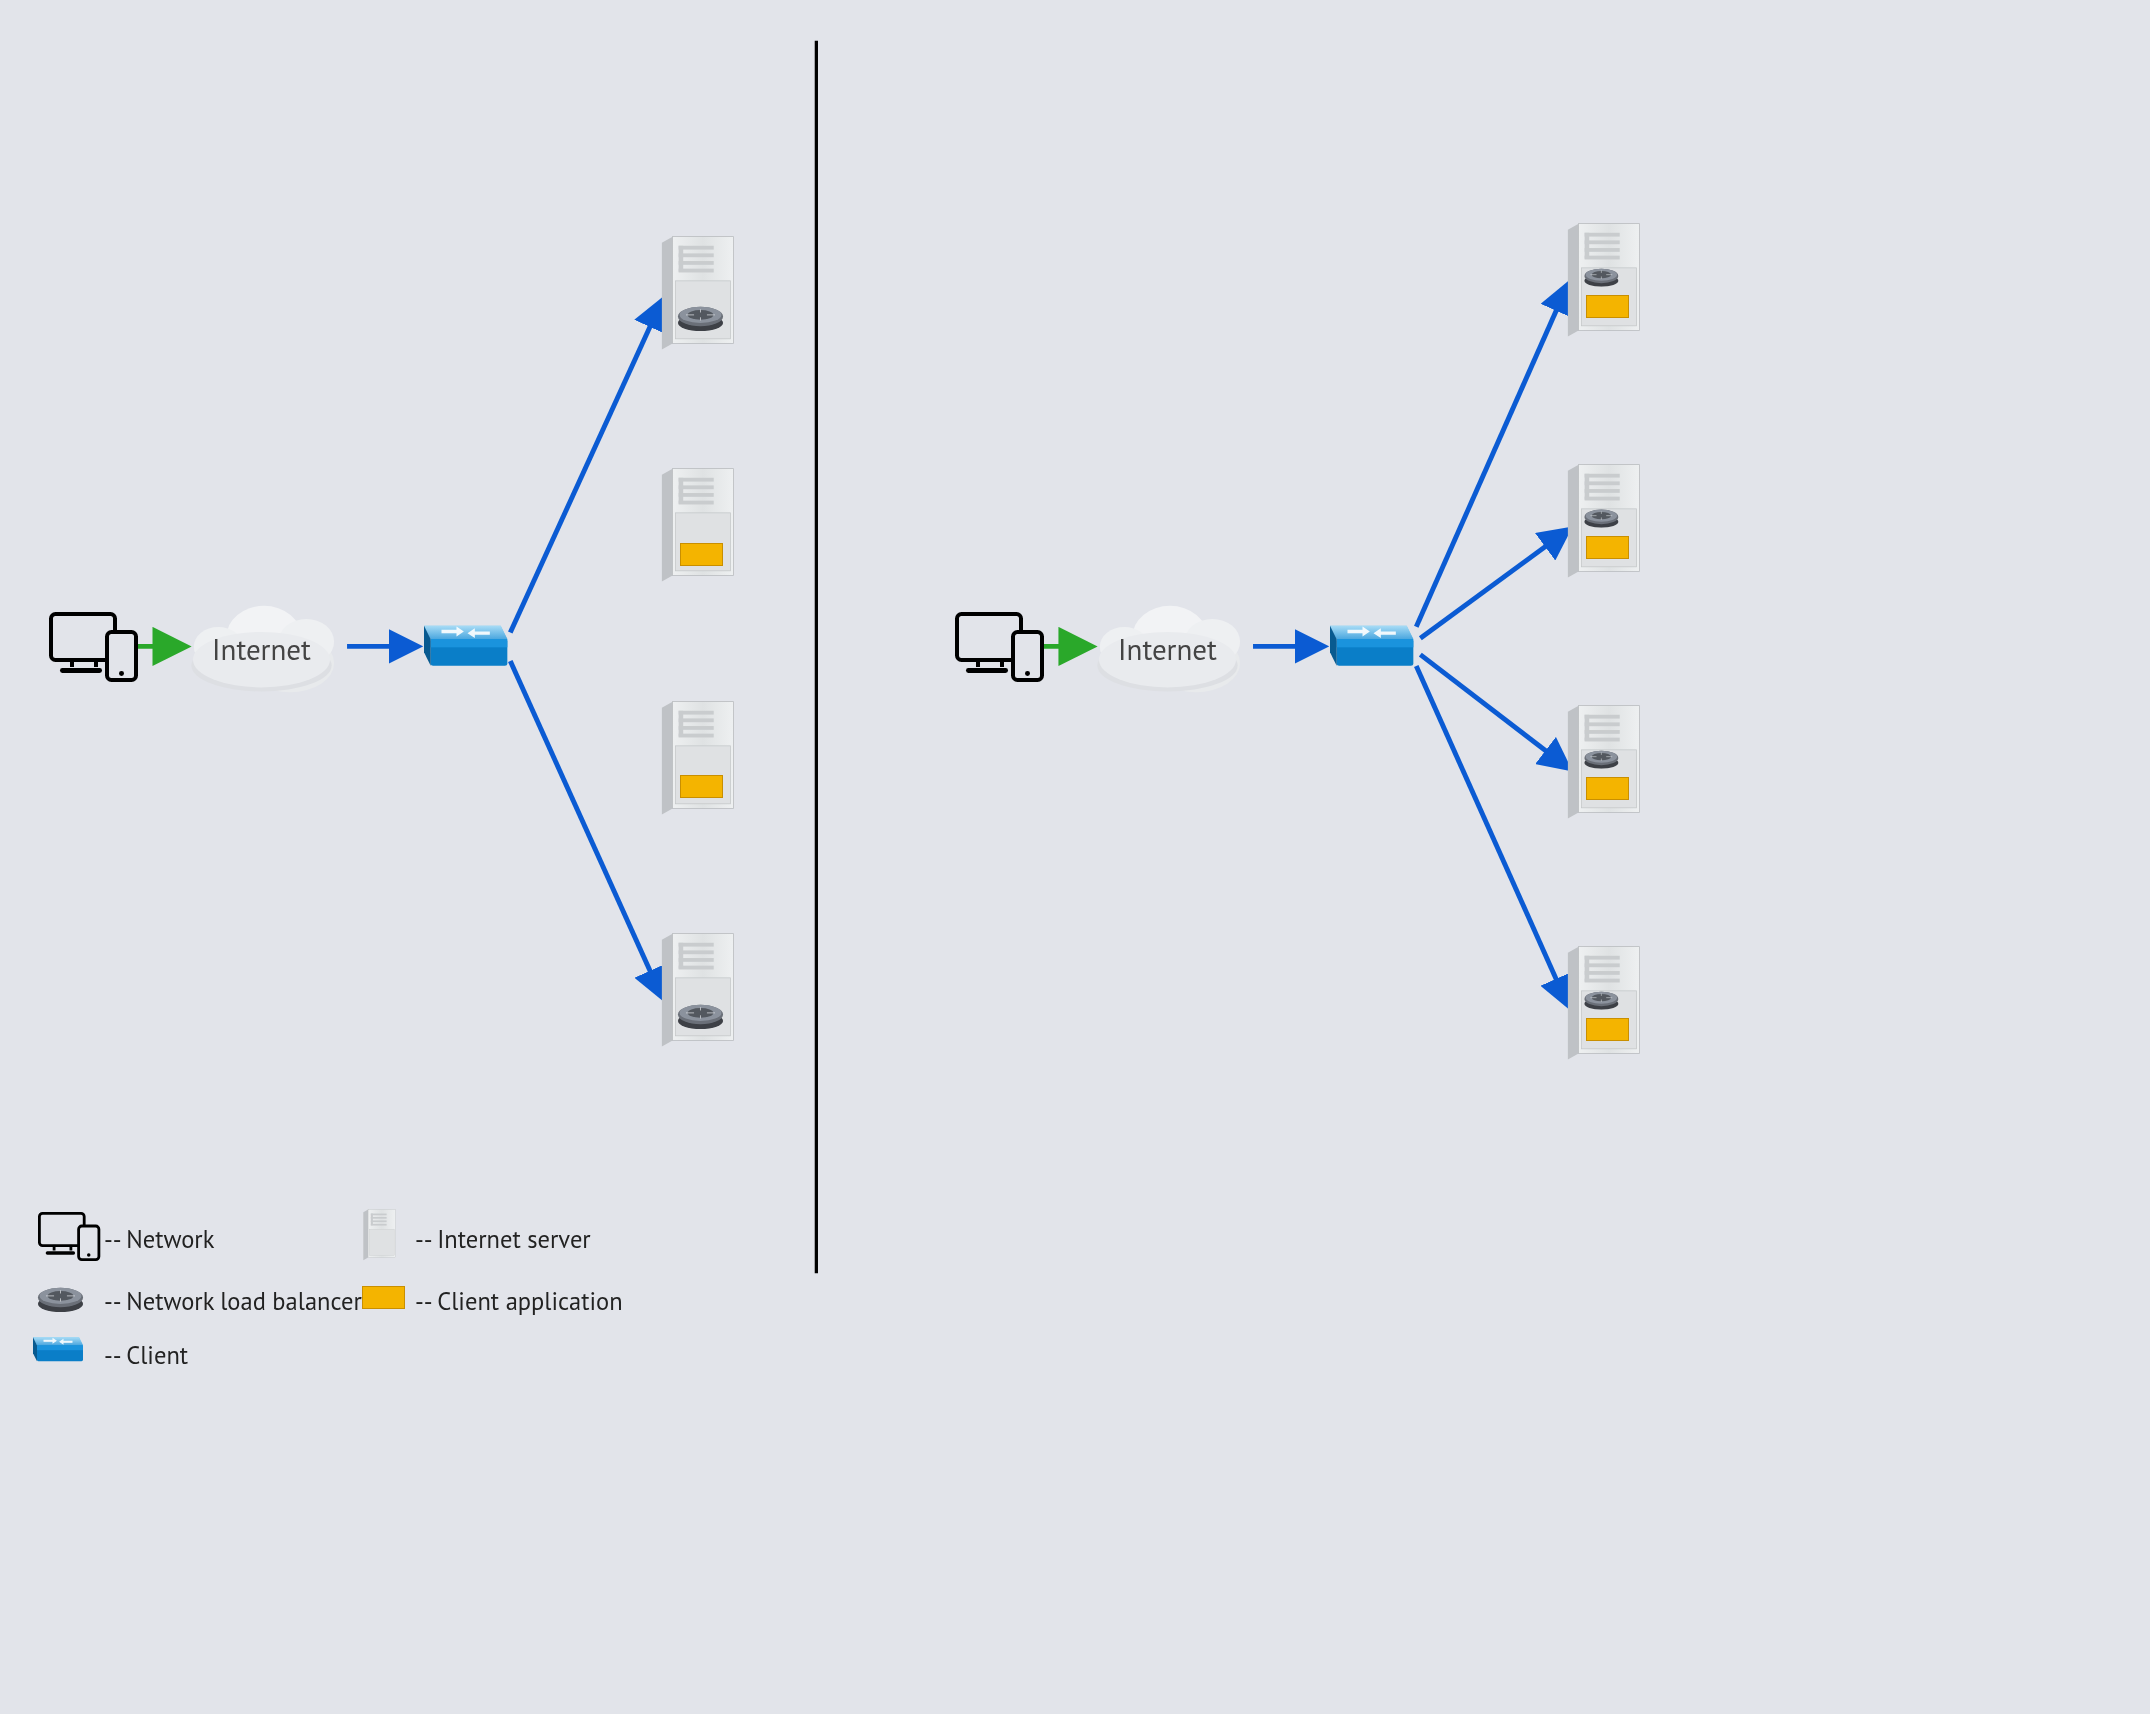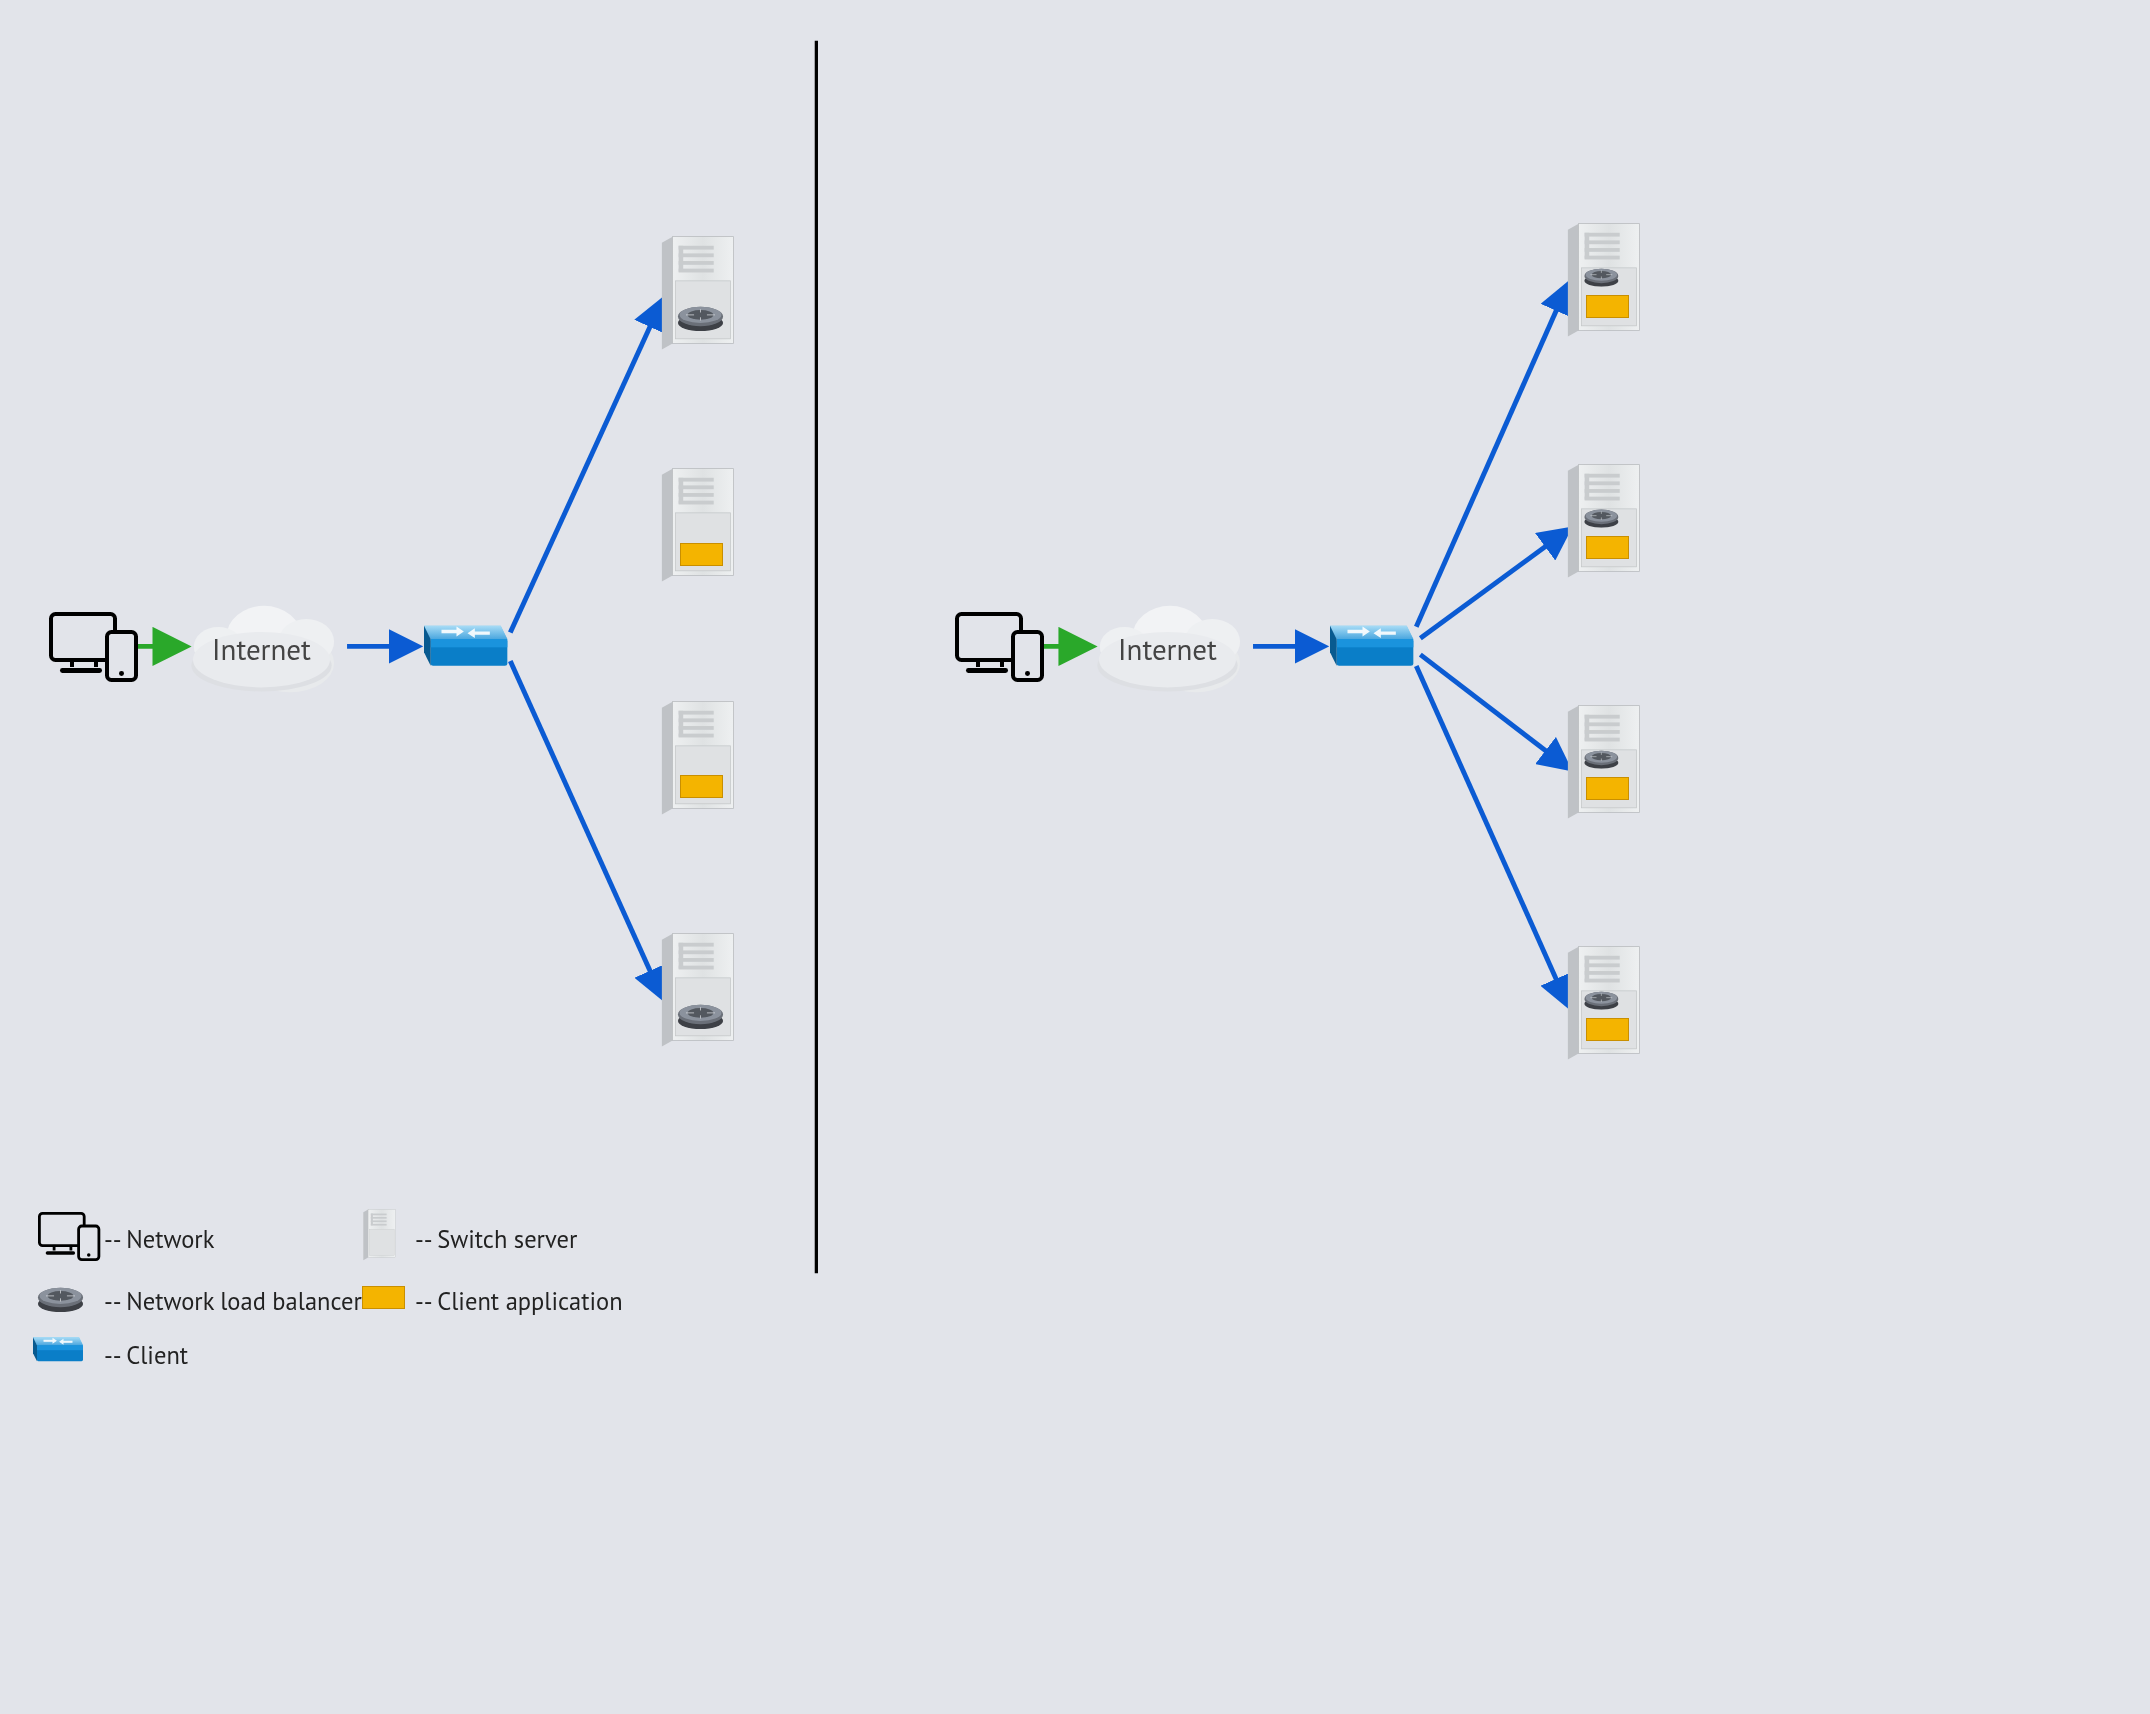--- a/index.html
+++ b/index.html
@@ -362,17 +362,17 @@
       <use href="#switch-shape"></use>
     </svg>
 </div>
 <span class="label legend-text" style="left:104px; top:1339px;">-- Client</span>
 
 <div class="server-icon small" style="left:362px; top:1206px;">
   <svg class="full" viewBox="-2 -10 104 160">
       <use href="#server-shape"></use>
     </svg>
 </div>
-<span class="label legend-text" style="left:415px; top:1223px;">-- Switch server</span>
+<span class="label legend-text" style="left:415px; top:1223px;">-- Internet server</span>
 
 <div class="app-bar" style="left:362px; top:1286px;"></div>
 <span class="label legend-text" style="left:415px; top:1285px;">-- Client application</span>
 
 
 </body></html>

